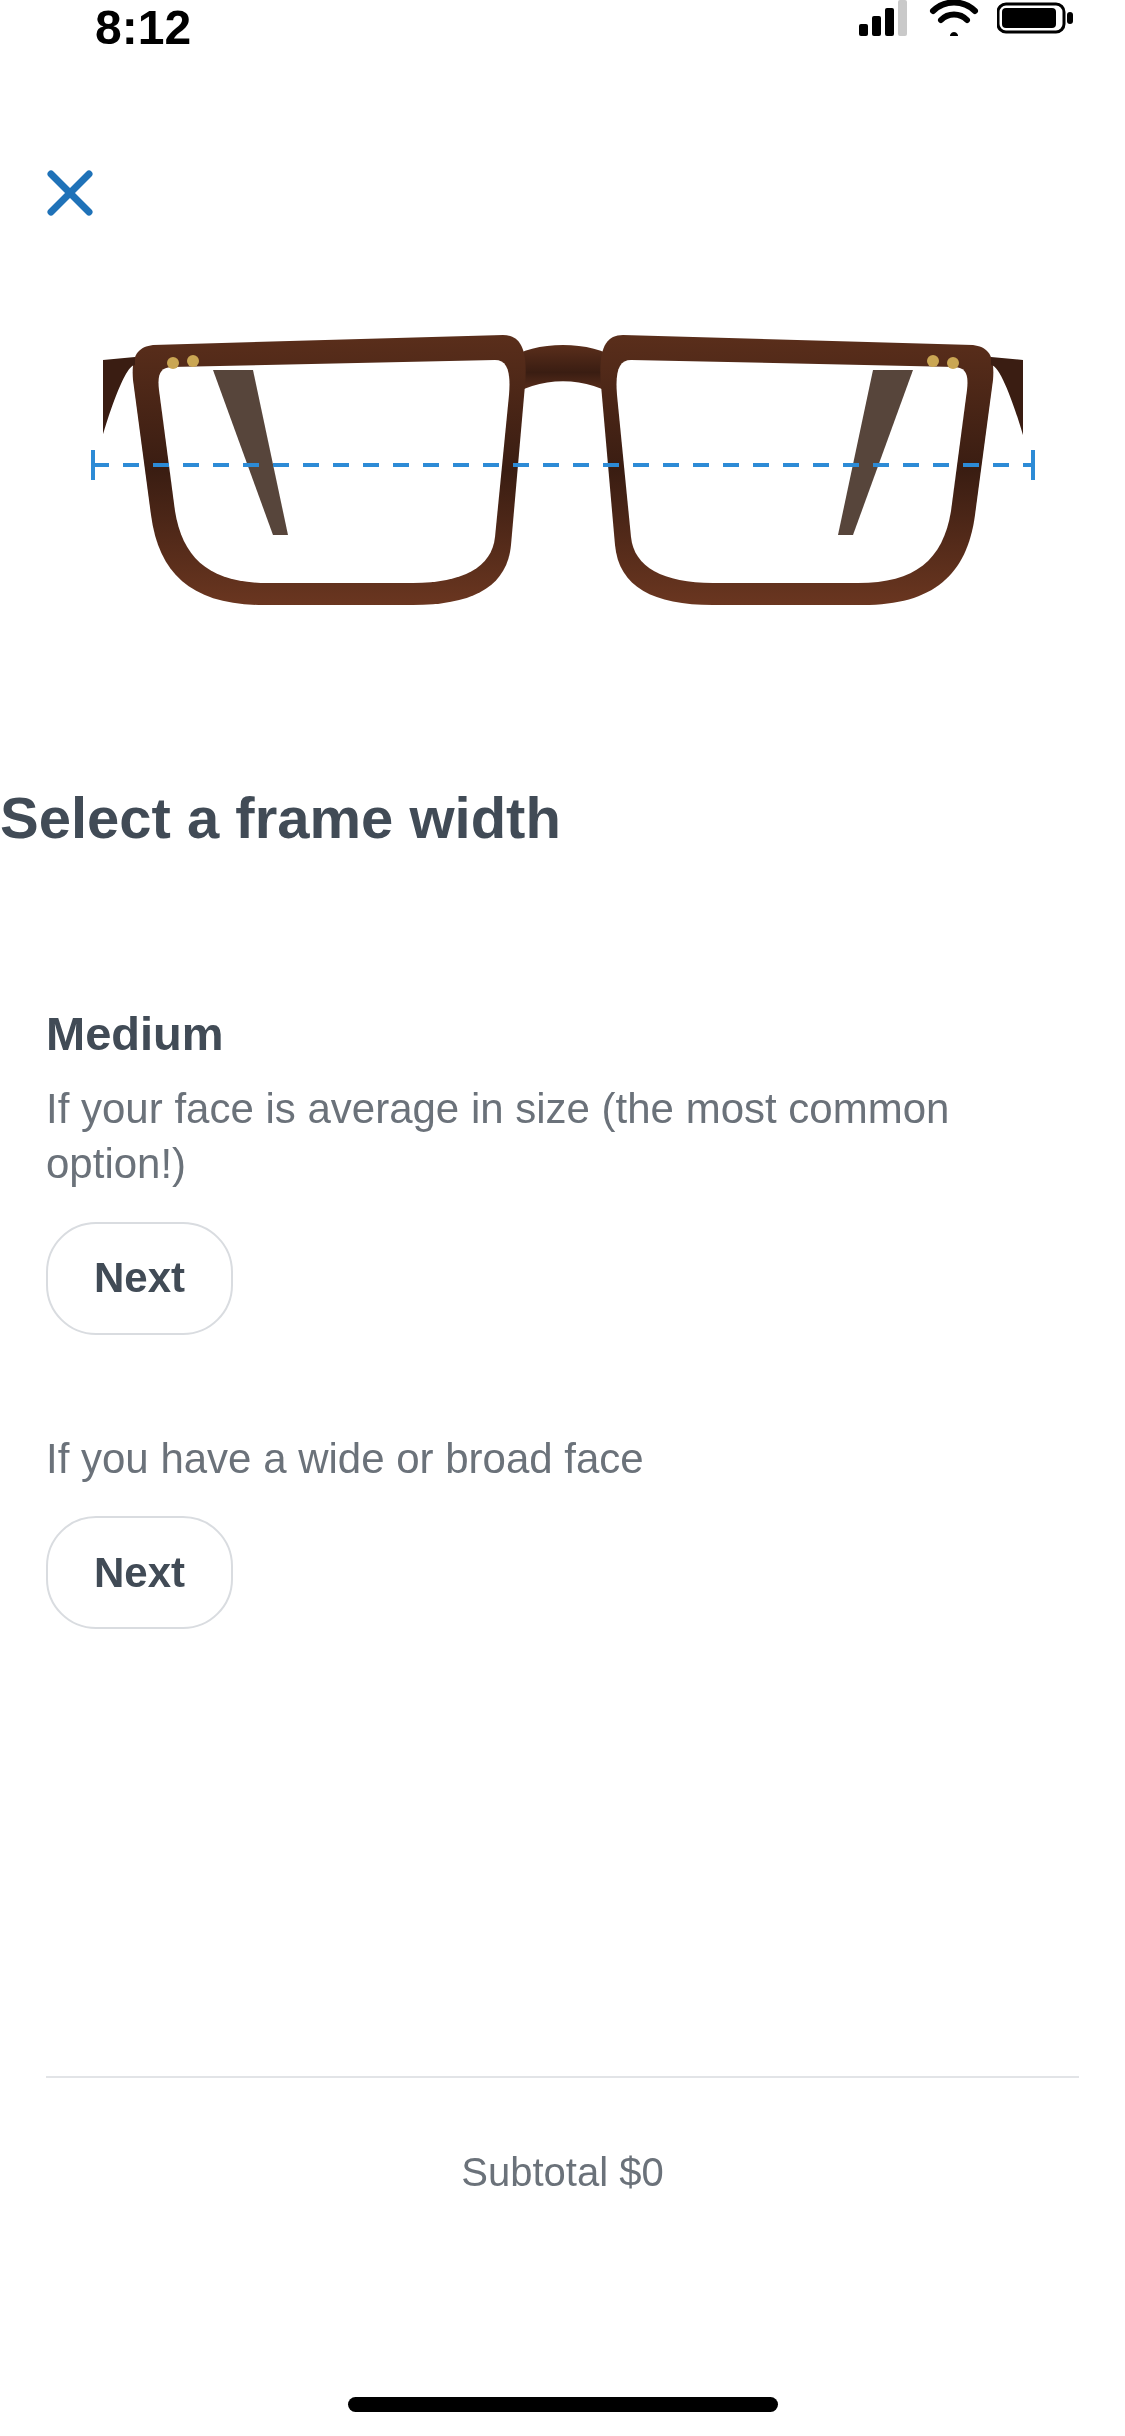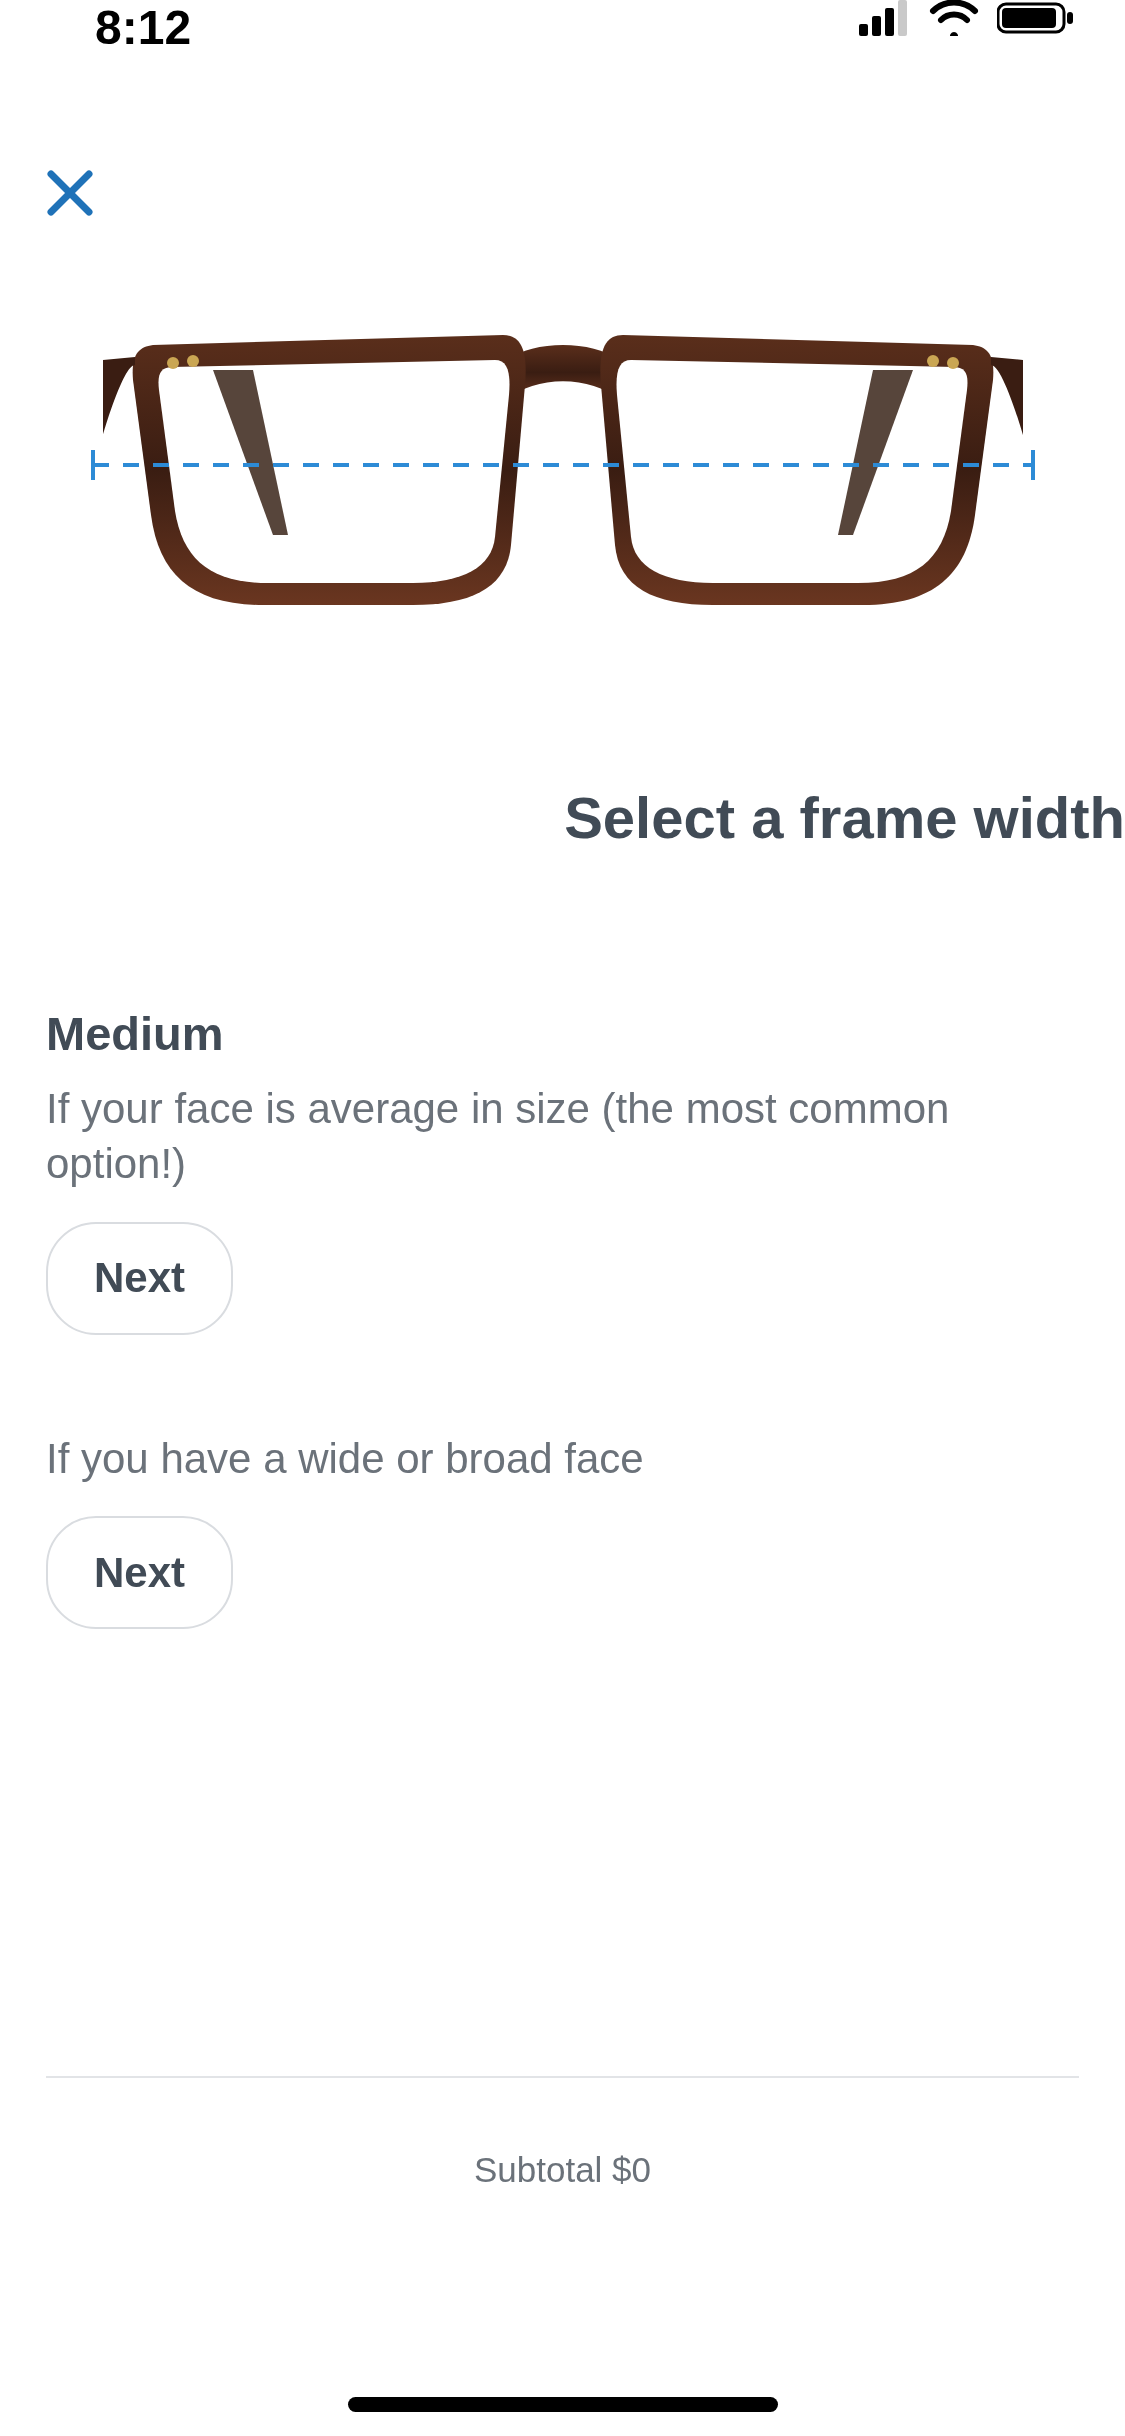--- a/index.html
+++ b/index.html
@@ -2,31 +2,31 @@
 <html><head>
 <meta charset="utf-8">
 <style>
   * { box-sizing: border-box; margin: 0; padding: 0; }
   html, body { width: 1125px; height: 2436px; background: #fff; font-family: -apple-system, "Helvetica Neue", Helvetica, Arial, sans-serif; color: #414b56; overflow: hidden; }
   .status-bar { position: absolute; top: 0; left: 0; right: 0; height: 130px; display: flex; align-items: flex-start; justify-content: space-between; padding: 0 50px 0 95px; }
   .status-time { font-size: 48px; font-weight: 700; color: #000; letter-spacing: 0px; }
   .status-right { display: flex; align-items: center; gap: 18px; }
   .close-btn { position: absolute; top: 160px; left: 35px; width: 70px; height: 70px; display: flex; align-items: center; justify-content: center; }
   .glasses-wrap { position: absolute; top: 305px; left: 0; right: 0; display: flex; align-items: center; justify-content: center; }
-  .page-title { position: absolute; top: 784px; left: 0; right: 0; text-align: right; font-size: 58px; font-weight: 700; color: #414b56; }
+  .page-title { position: absolute; top: 784px; left: 0; right: 0; text-align: left; font-size: 58px; font-weight: 700; color: #414b56; }
   .options { position: absolute; top: 970px; left: 46px; right: 46px; }
   .option { display: flex; align-items: flex-start; justify-content: space-between; padding: 32px 0 40px 0; gap: 30px; flex-direction: column; }
   .option .left { flex: 1; padding-top: 4px; }
   .opt-title-row { display: flex; align-items: baseline; gap: 22px; flex-wrap: wrap; }
   .opt-title { font-size: 47px; font-weight: 700; color: #414b56; }
   .opt-rec { font-size: 44px; font-weight: 700; color: #2d7ab3; font-family: Georgia, 'Times New Roman', serif; }
   .opt-desc { margin-top: 20px; font-size: 42px; line-height: 1.32; color: #6b727a; font-weight: 400; }
   .next-btn { flex: 0 0 auto; height: 113px; padding: 0 46px; border-radius: 50px; border: 2px solid #d9dce0; background: #fff; color: #414b56; font-size: 42px; font-weight: 700; display: flex; align-items: center; justify-content: center; cursor: pointer; }
   .divider { position: absolute; left: 46px; right: 46px; top: 2076px; height: 2px; background: #e2e4e7; }
-  .subtotal { position: absolute; top: 2150px; left: 0; right: 0; text-align: center; font-size: 35px; color: #6b727a; }
+  .subtotal { position: absolute; top: 2150px; left: 0; right: 0; text-align: center; font-size: 40px; color: #6b727a; }
   .home-indicator { position: absolute; bottom: 24px; left: 50%; transform: translateX(-50%); width: 430px; height: 15px; border-radius: 10px; background: #000; }
 </style>
 </head>
 <body>
 
 <div class="status-bar">
   <div class="status-time">8:12</div>
   <div class="status-right">
     <span>
       <svg width="52" height="36" viewBox="0 0 52 36">

